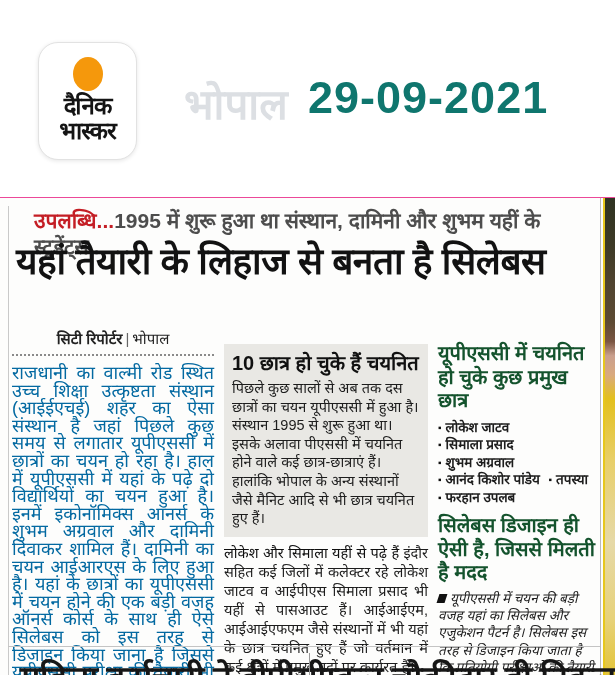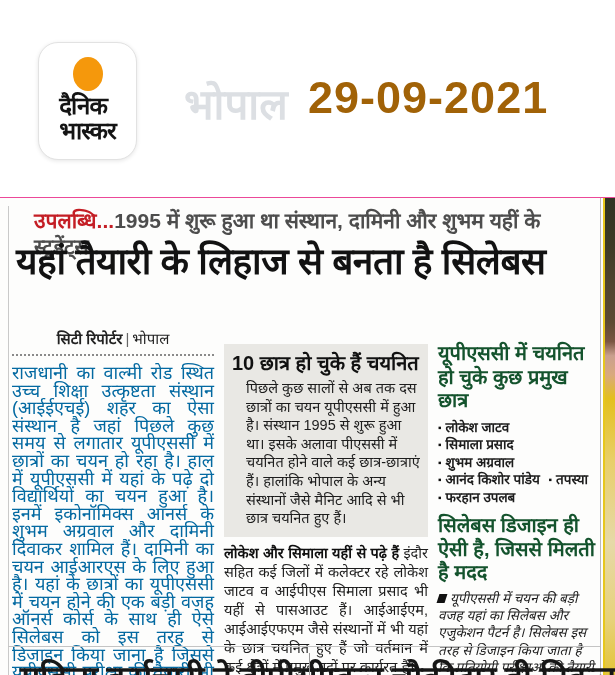--- a/index.html
+++ b/index.html
@@ -11,24 +11,24 @@
   }
   
   .header{position:absolute;left:0;top:0;width:615px;height:197px;background:#fff;}
   .logo{
     position:absolute;left:38px;top:42px;width:97px;height:116px;
     background:#fff;border:1px solid #e2e2e2;border-radius:20px;
     box-shadow:0 1px 4px rgba(0,0,0,.10);
     display:flex;flex-direction:column;align-items:center;justify-content:flex-start;
   }
   .logo-sun{width:30px;height:34px;border-radius:50%;background:#f5980c;margin-top:14px;}
-  .logo-text{margin-top:2px;text-align:left;color:#141414;font-weight:bold;
+  .logo-text{margin-top:2px;text-align:center;color:#141414;font-weight:bold;
     font-size:24px;line-height:25px;letter-spacing:-1px;}
   .city{position:absolute;left:184px;top:74px;font-size:42px;color:#dcdfe3;font-weight:600;}
-  .date{position:absolute;left:308px;top:72px;font-size:45px;color:#a16207;font-weight:600;letter-spacing:1px;}
+  .date{position:absolute;left:308px;top:72px;font-size:45px;color:#0f766e;font-weight:600;letter-spacing:1px;}
   
   .clip{
     position:absolute;left:0;top:197px;width:615px;height:478px;
     background:#fdfdfc;border-top:1px solid #ec4899;overflow:hidden;
   }
   .clip-left-rule{position:absolute;left:8px;top:8px;width:1px;height:470px;background:#c9c9c9;}
   .clip-right-rule{position:absolute;left:600px;top:0;width:1px;height:478px;background:#b9b9b9;}
   .photo-strip{
     position:absolute;left:603px;top:0;width:12px;height:478px;
     background:linear-gradient(to bottom,
@@ -46,23 +46,23 @@
   .col{position:absolute;color:#222;}
   .col1{left:12px;top:130px;width:202px;}
   .byline{text-align:center;font-size:15px;color:#222;padding:0 0 6px 0;}
   .byline-author{font-weight:bold;}
   .byline-sep{color:#666;padding:0 3px;font-weight:normal;}
   .byline-rule{border-bottom:2px dotted #8a8a8a;margin-bottom:9px;}
   .bodytext{font-size:18px;line-height:17.6px;text-align:justify;color:#0369a1;}
   .col2{left:224px;top:146px;width:204px;}
   .graybox{background:#e9e8e4;padding:7px 8px 9px 8px;}
   .graybox-h{font-size:20px;font-weight:bold;color:#111;line-height:24px;margin-bottom:4px;}
-  .graybox-b{font-size:14.5px;line-height:18.6px;color:#1d1d1d;margin-left:14px;}
+  .graybox-b{font-size:14.5px;line-height:18.6px;color:#1d1d1d;}
   .col2-para{margin-top:7px;font-size:14.5px;line-height:19px;text-align:justify;color:#1d1d1d;}
-  .col2-lead{font-weight:bold;color:#0f0f0f;}
+  .col2-lead{font-weight:normal;color:#0f0f0f;}
   .col3{left:438px;top:144px;width:160px;}
   .col3-h{font-size:20px;line-height:23.5px;font-weight:bold;color:#14532d;}
   .students{margin:6px 0 8px 0;font-size:13.5px;line-height:17.5px;color:#1d1d1d;font-weight:600;}
   .student{white-space:nowrap;margin-right:5px;}
   .student::before{content:"▪";margin-right:4px;font-size:10px;vertical-align:1px;color:#111;}
   .quote{margin-top:5px;font-style:italic;font-size:13.5px;line-height:17.4px;color:#1d1d1d;}
   .quote-mark{display:inline-block;width:8px;height:9px;background:#111;transform:skewX(-18deg);margin-right:4px;}
   
   .bottom-rule{position:absolute;left:8px;top:448px;width:592px;height:1px;background:#c4c4c4;}
   .teaser{position:absolute;top:456px;font-size:34px;font-weight:bold;color:#161616;white-space:nowrap;letter-spacing:-0.5px;}

